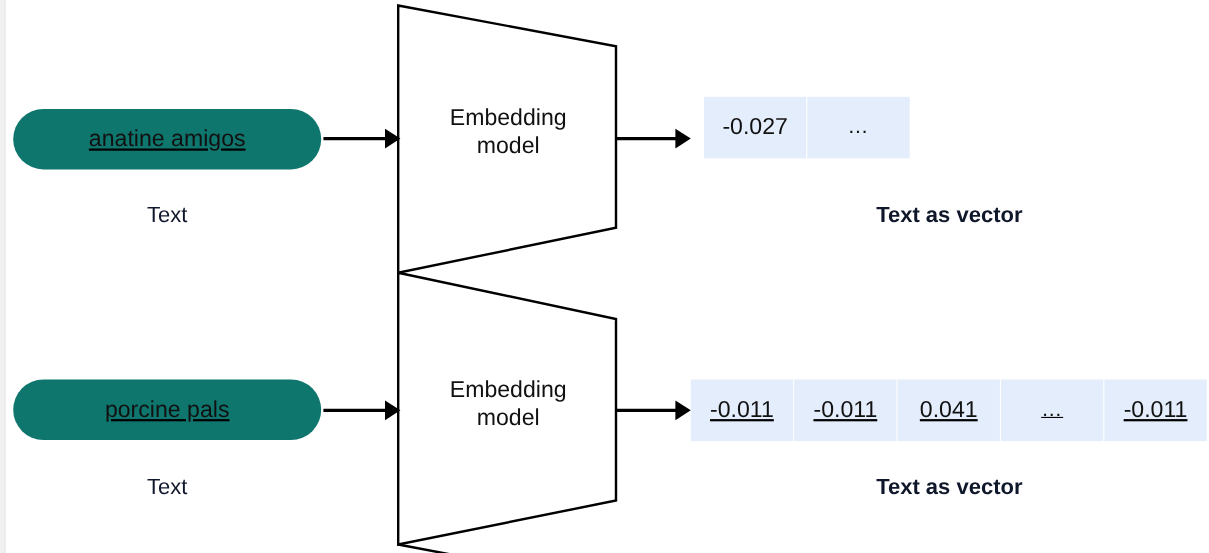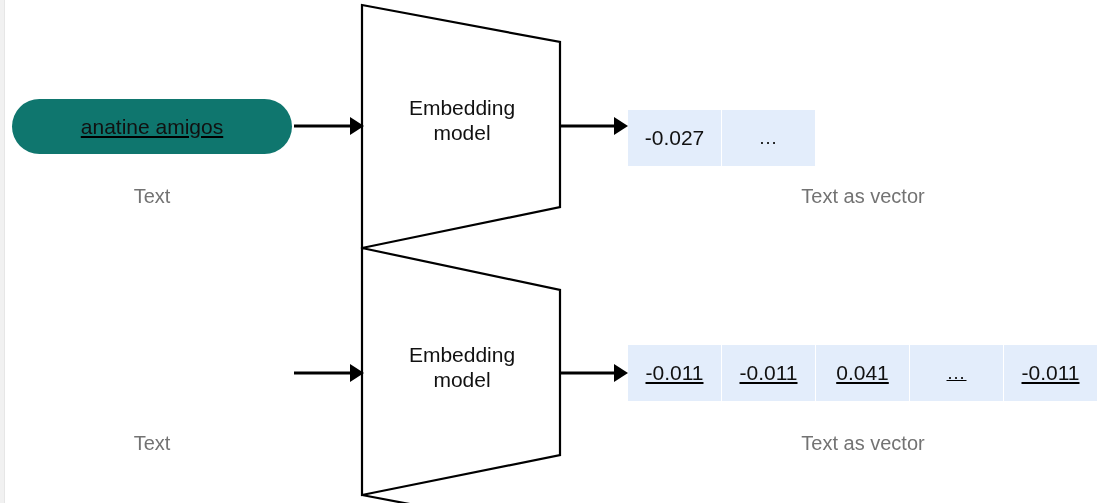--- a/index.html
+++ b/index.html
@@ -51,34 +51,35 @@
     line-height: 1;
     white-space: nowrap;
   }
   #pill-row-0 { top: 99px; }
   #pill-row-1 { top: 345px; }
 
   
   .caption {
     position: absolute;
     font-size: 20px;
-    color: #737373;
+    color: #0f172a;
     line-height: 1;
     white-space: nowrap;
     text-align: center;
   }
   .caption-text {
     left: 12px;
     width: 280px;
   }
   #caption-text-0 { top: 186px; }
   #caption-text-1 { top: 433px; }
   .caption-vector {
     left: 628px;
     width: 470px;
+    font-weight: bold;
   }
   #caption-vector-0 { top: 186px; }
   #caption-vector-1 { top: 433px; }
 
   
   #diagram-svg {
     position: absolute;
     left: 0; top: 0;
     width: 1099px;
     height: 503px;
@@ -113,21 +114,21 @@
   #model-label-1 { top: 343px; }
 
   
   .vector-row {
     position: absolute;
     left: 628px;
     height: 56px;
     display: flex;
     gap: 1px;
   }
-  #vector-row-0 { top: 110px; }
+  #vector-row-0 { top: 88px; margin-left: 12px; }
   #vector-row-1 { top: 345px; text-decoration: underline; }
   .vector-cell {
     width: 93px;
     height: 56px;
     background: #e3edfb;
     display: flex;
     align-items: center;
     justify-content: center;
     font-size: 21px;
     color: #111111;
@@ -183,20 +184,23 @@
     <div>Embedding</div>
     <div>model</div>
   </div>
 
   <div class="vector-row" id="vector-row-0">
     <div class="vector-cell">-0.027</div>
     <div class="vector-cell ellipsis">…</div>
   </div>
   <div class="caption caption-vector" id="caption-vector-0">Text as vector</div>
 
+  <div class="pill" id="pill-row-1">
+    <span class="pill-label">porcine pals</span>
+  </div>
   <div class="caption caption-text" id="caption-text-1">Text</div>
 
   <div class="model-label" id="model-label-1">
     <div>Embedding</div>
     <div>model</div>
   </div>
 
   <div class="vector-row" id="vector-row-1">
     <div class="vector-cell">-0.011</div>
     <div class="vector-cell">-0.011</div>

